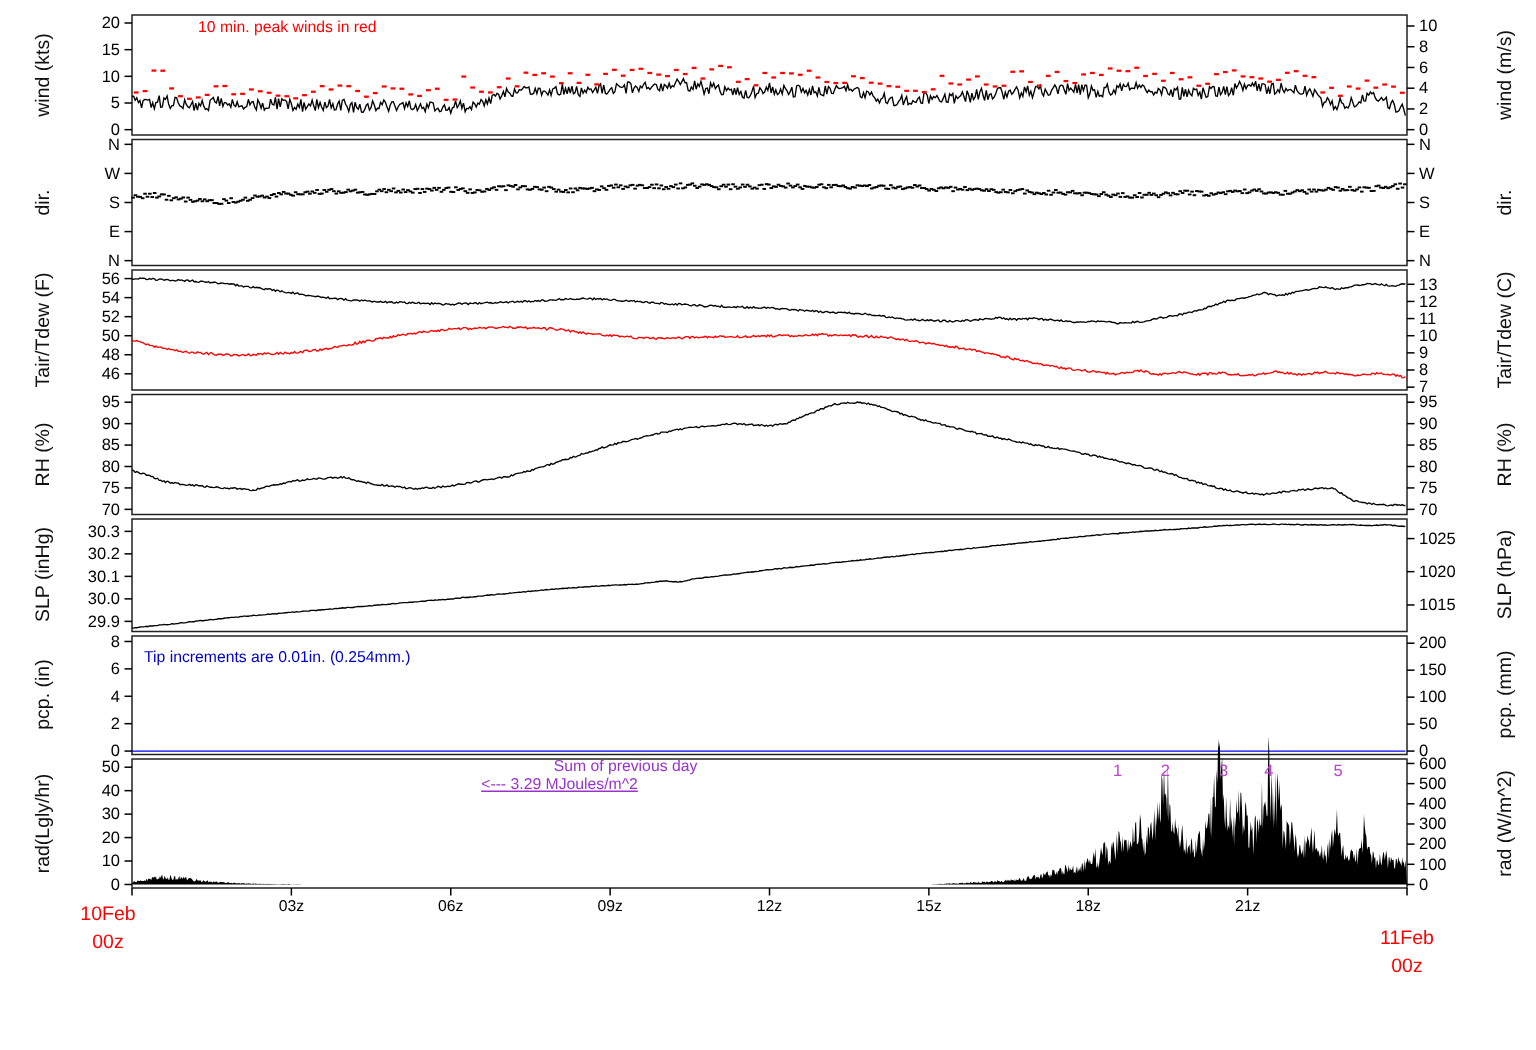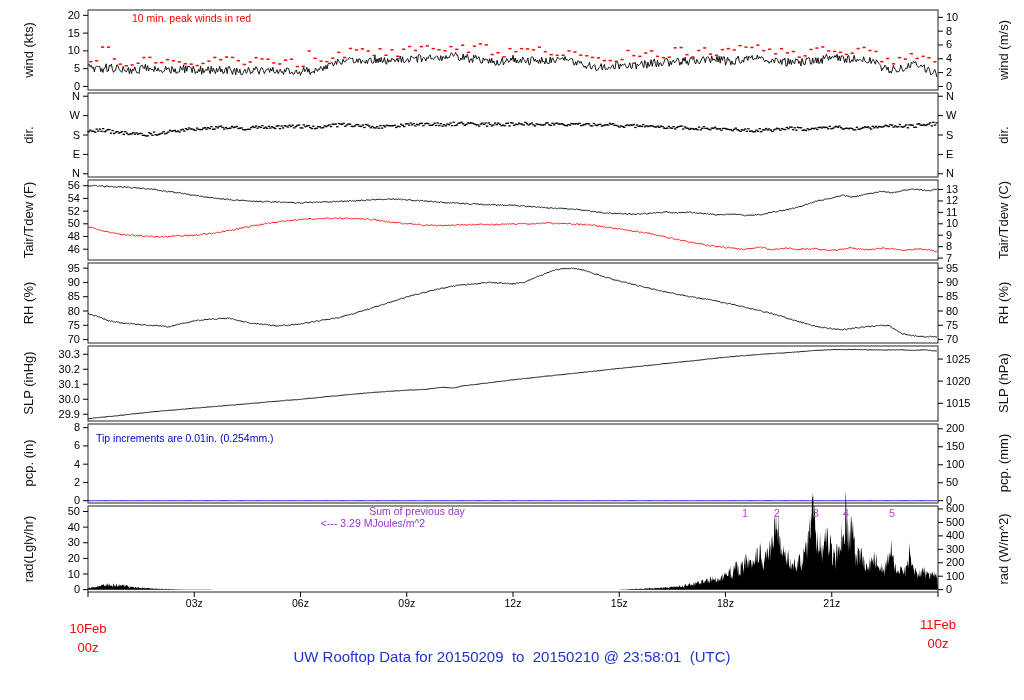--- a/index.html
+++ b/index.html
@@ -8,24 +8,24 @@
   svg{position:absolute;left:0;top:0;}
   svg text{font-family:"Liberation Sans",sans-serif;}
   .ylab{position:absolute;white-space:nowrap;font-size:13px;color:#111;
         transform:translate(-50%,-50%) rotate(-90deg);}
   .ylab.left{left:28px;}
   .ylab.right{left:1003px;}
   .ann{position:absolute;font-size:10.5px;white-space:pre;}
   .ann-wind{left:104px;top:12px;color:#ff0000;margin-left:28px;}
   .ann-pcp{left:96px;top:432px;color:#0000cc;}
   .ann-rad1{left:373px;top:505px;color:#9933cc;transform:translateX(-50%);margin-left:44px;}
-  .ann-rad2{left:373px;top:517px;color:#9933cc;transform:translateX(-50%);}
+  .ann-rad2{left:373px;top:517px;color:#9933cc;transform:translateX(-50%);text-decoration:underline;}
   .x-end{position:absolute;width:80px;text-align:center;color:#ff0000;font-size:13px;
          line-height:19px;transform:translateX(-50%);}
-  .x-end-left{left:88px;top:599px;margin-top:20px;}
+  .x-end-left{left:72px;top:599px;}
   .x-end-right{left:938px;top:599px;margin-top:16px;}
   .title{position:absolute;left:0;right:0;top:648px;text-align:center;color:#2233cc;
          font-size:15px;white-space:pre;}
 </style>
 </head>
 <body>
 
 <div class="figure">
   <svg id="plot" width="1024" height="700" viewBox="0 0 1024 700">
       <g>
@@ -969,14 +969,13 @@
 
   <div class="x-end x-end-left">
     <div>10Feb</div>
     <div>00z</div>
   </div>
   <div class="x-end x-end-right">
     <div>11Feb</div>
     <div>00z</div>
   </div>
 
-  <div class="title">UW Rooftop Data for 20150209  to  20150210 @ 23:58:01  (UTC)</div>
 </div>
 
 </body></html>

